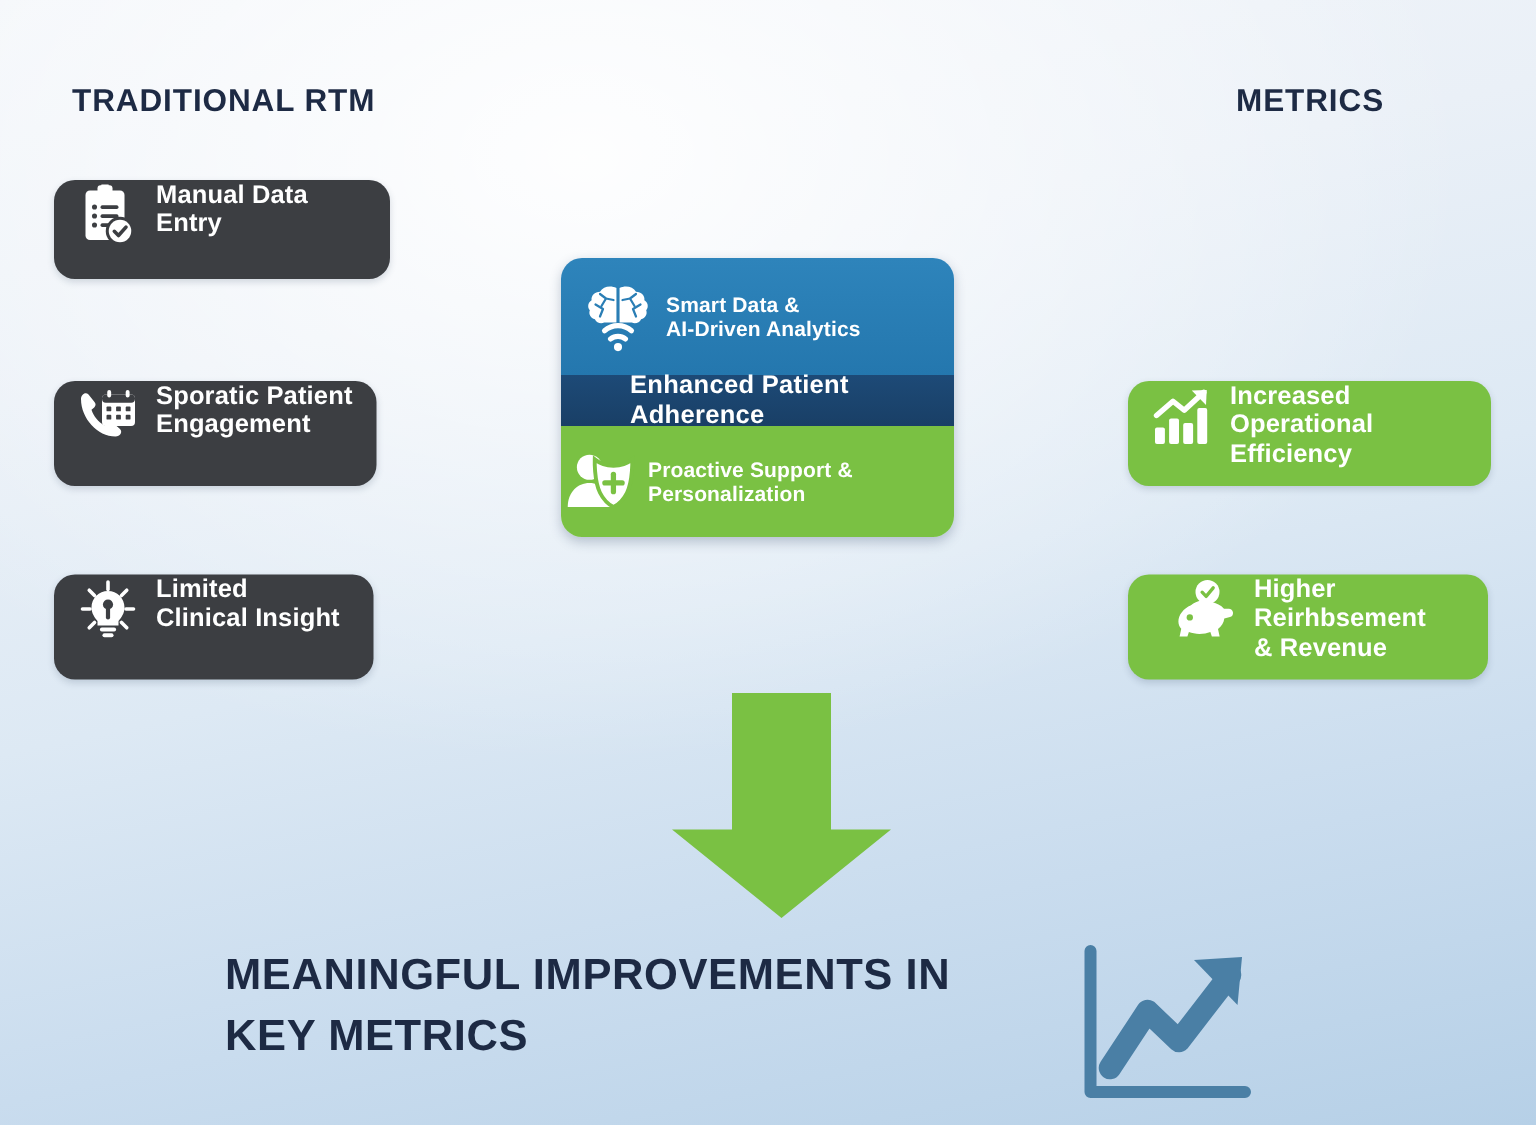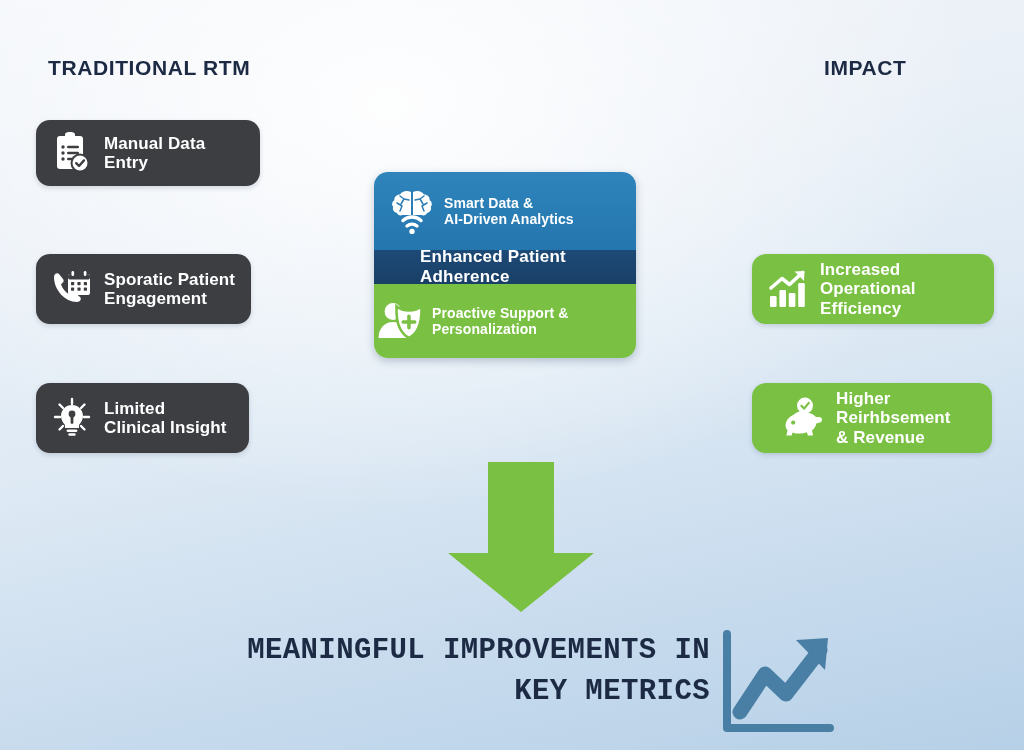--- a/index.html
+++ b/index.html
@@ -33,21 +33,21 @@
     color: #1d2a44;
     white-space: nowrap;
   }
   #heading-left  { left: 48px;  top: 56px; }
   #heading-right { left: 824px; top: 56px; }
 
   
   .card {
     position: absolute;
     display: flex;
-    align-items: center;
+    align-items: flex-start;
     border-radius: 14px;
     box-sizing: border-box;
     padding: 0 14px 0 12px;
     box-shadow: 0 2px 5px rgba(40,60,90,0.18);
   }
   .card .icon-box {
     flex: 0 0 auto;
     width: 48px;
     height: 48px;
     display: flex;
@@ -143,47 +143,46 @@
     width: 158px;
     height: 158px;
   }
 
   
   #bottom-title {
     position: absolute;
     left: 150px;
     top: 630px;
     width: 560px;
-    text-align: right;
+    text-align: left;
     font-size: 29px;
     font-weight: bold;
     line-height: 1.42;
     color: #1d2a44;
     letter-spacing: 0.4px;
     white-space: pre-line;
-    font-family: Liberation Mono, monospace;
   }
   #bottom-chart-icon {
     position: absolute;
     left: 718px;
     top: 628px;
     width: 120px;
     height: 112px;
   }
 
   svg { display: block; }
 </style>
 </head>
 <body>
 
 <div id="infographic">
 
   <div class="col-heading" id="heading-left">TRADITIONAL RTM</div>
 
-  <div class="col-heading" id="heading-right">IMPACT</div>
+  <div class="col-heading" id="heading-right">METRICS</div>
 
   <div class="card dark" id="card-manual-data-entry">
     <span class="icon-box">
       <svg width="40" height="42" viewBox="0 0 40 42" aria-hidden="true">
         <rect x="5" y="4" width="26" height="33" rx="3" fill="#ffffff"></rect>
         <rect x="13" y="0.5" width="10" height="6" rx="2" fill="#ffffff"></rect>
         <rect x="15.5" y="-1" width="5" height="4" rx="1.6" fill="#ffffff"></rect>
         <g fill="#3c3e42">
           <circle cx="11" cy="15" r="1.7"></circle>
             <rect x="15" y="13.8" width="12" height="2.5" rx="1.2"></rect>

